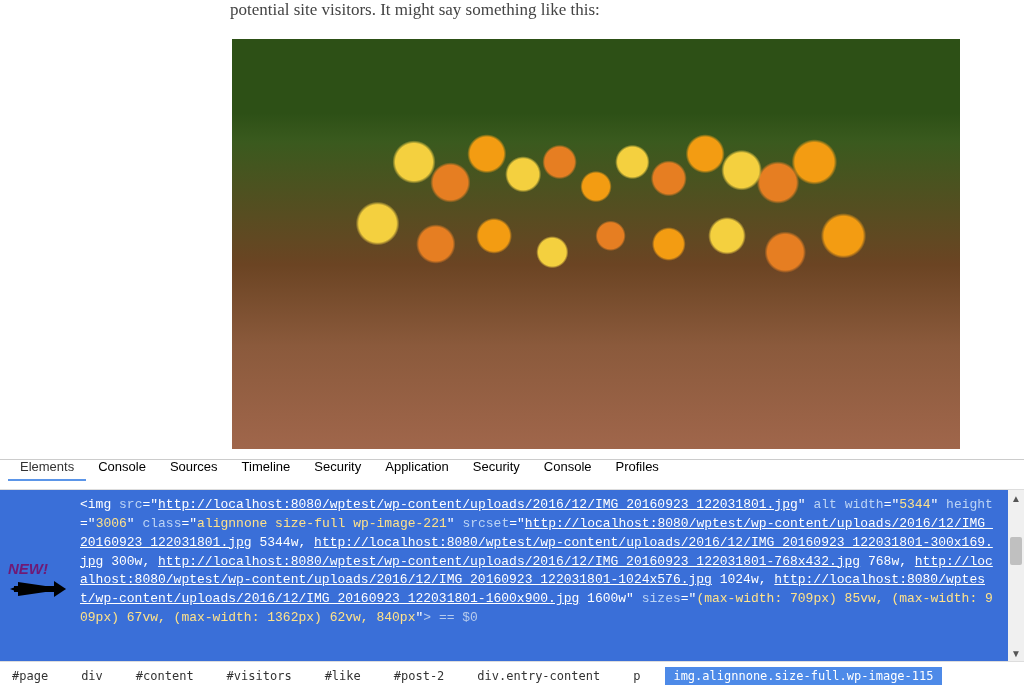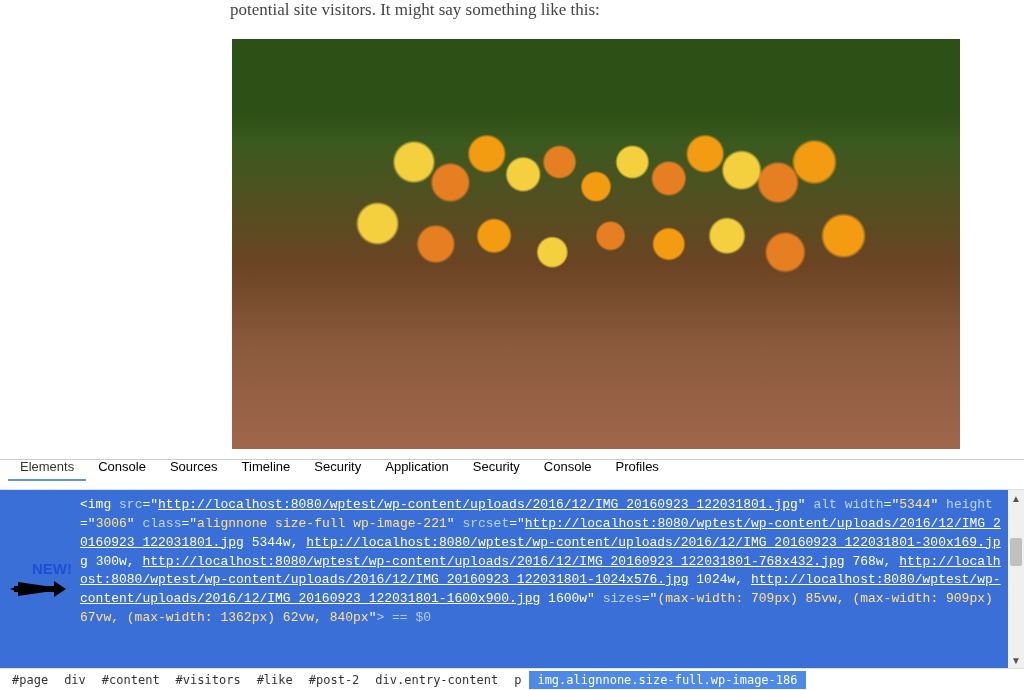--- a/index.html
+++ b/index.html
@@ -82,39 +82,39 @@
       flex: 1;
       display: flex;
       position: relative;
     }
     .annotation {
       position: absolute;
       left: 8px;
       top: 70px;
       font-weight: 900;
       font-size: 15px;
-      color: #1d4ed8;
+      font-style: italic;
+      color: #701a75;
       z-index: 10;
       font-family: Arial, sans-serif;
-      margin-left: 24px;
     }
     .arrow {
       position: absolute;
       left: 10px;
       top: 91px;
       z-index: 10;
     }
     .code-block {
       flex: 1;
       background: #3a6fd8;
       color: #fff;
       font-family: Consolas, 'Courier New', monospace;
       font-size: 13px;
       line-height: 1.45;
-      padding: 6px 0 6px 80px;
+      padding: 6px 8px 6px 80px;
       overflow: hidden;
       position: relative;
       word-break: break-all;
     }
     .code-block .tag-open { color: #fff; }
     .code-block .attr-name { color: #bcd4f5; }
     .code-block .attr-val { color: #ffe28a; }
     .code-block .link { color: #fff; text-decoration: underline; }
     .code-block .quoted { color: #fff; }
     .code-block .faded { color: #b8cced; }
@@ -142,26 +142,27 @@
       top: 22%;
       height: 28px;
       left: 2px;
       right: 2px;
       background: #c0c0c0;
       border-radius: 2px;
     }
     .breadcrumb {
       display: flex;
       border-top: 1px solid #ddd;
-      height: 22px;
+      height: 29px;
       align-items: center;
       font-size: 12px;
       color: #333;
       font-family: Consolas, monospace;
       padding: 0 4px;
+      gap: 17px;
     }
     .crumb {
       padding: 2px 8px;
       white-space: nowrap;
       cursor: pointer;
     }
     .crumb.sel {
       background: #4d8ae8;
       color: #fff;
     }
@@ -220,15 +221,15 @@
 
   <div class="breadcrumb">
     <span class="crumb">#page</span>
     <span class="crumb">div</span>
     <span class="crumb">#content</span>
     <span class="crumb">#visitors</span>
     <span class="crumb">#like</span>
     <span class="crumb">#post-2</span>
     <span class="crumb">div.entry-content</span>
     <span class="crumb">p</span>
-    <span class="crumb sel">img.alignnone.size-full.wp-image-186</span>
+    <span class="crumb sel">img.alignnone.size-full.wp-image-115</span>
   </div>
 </div>
 
 </body></html>

